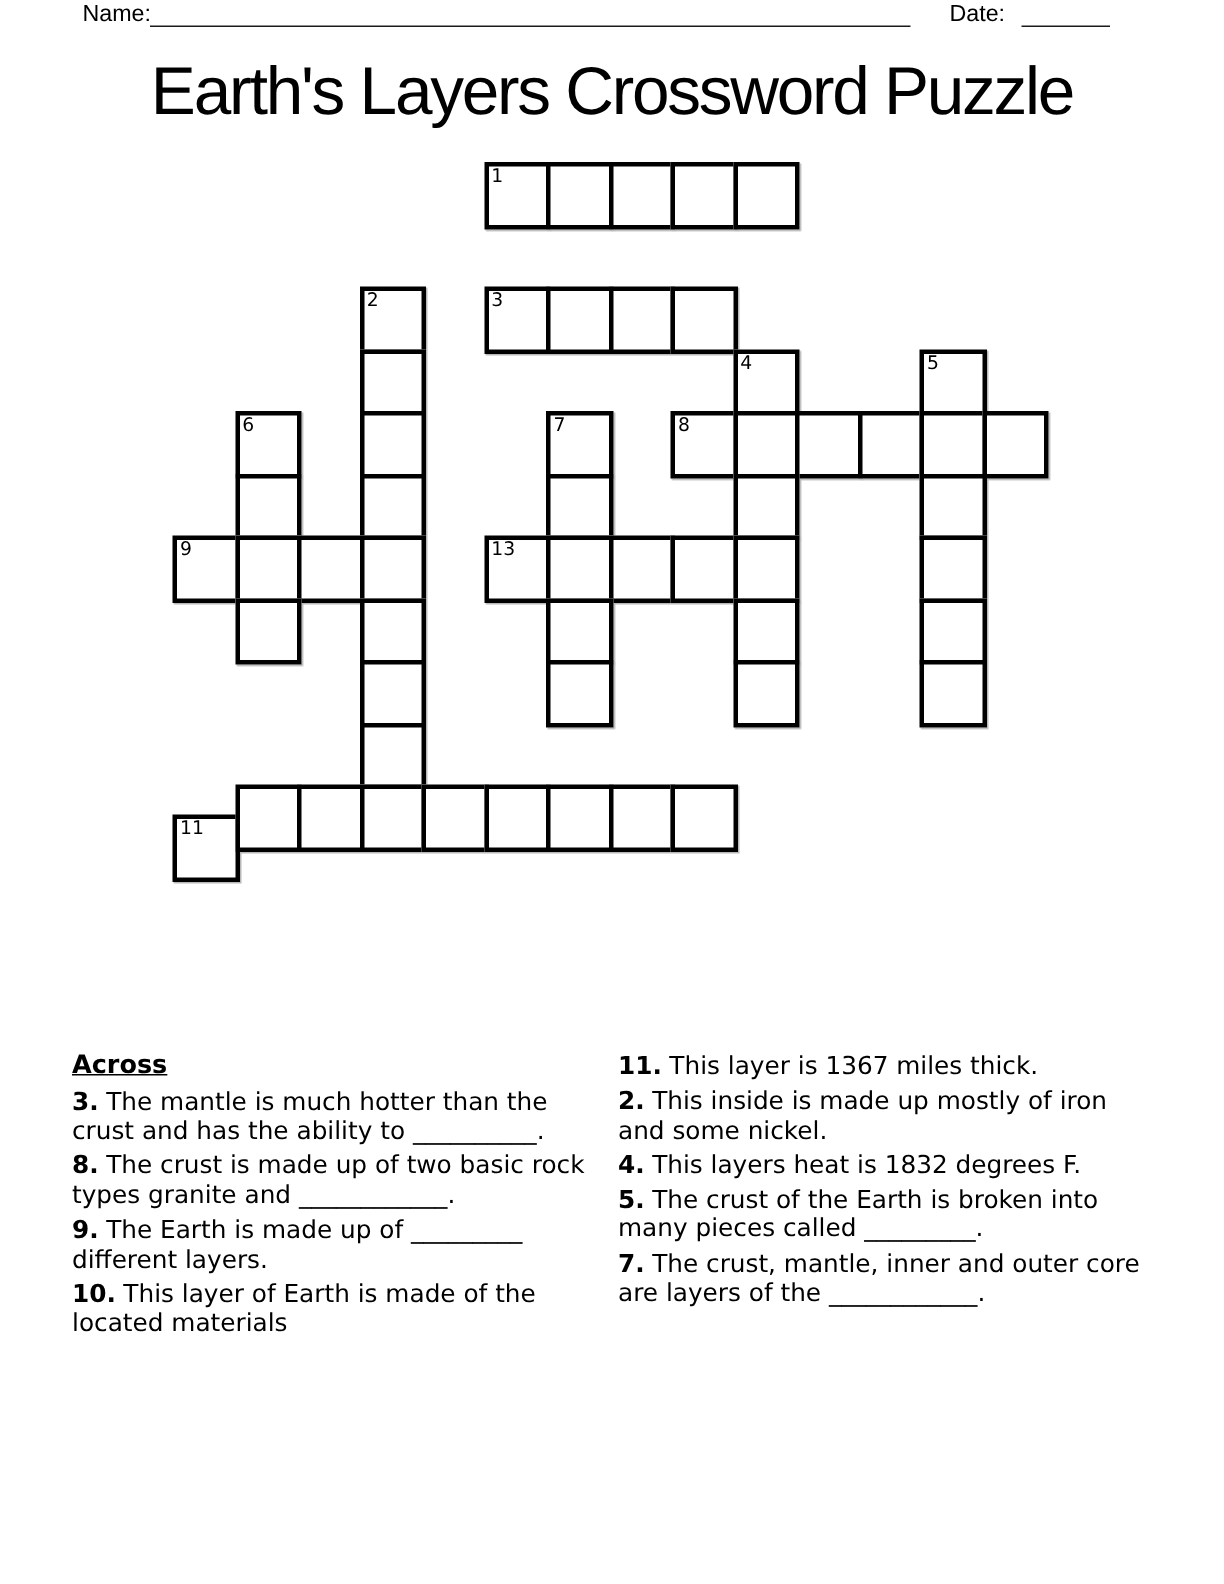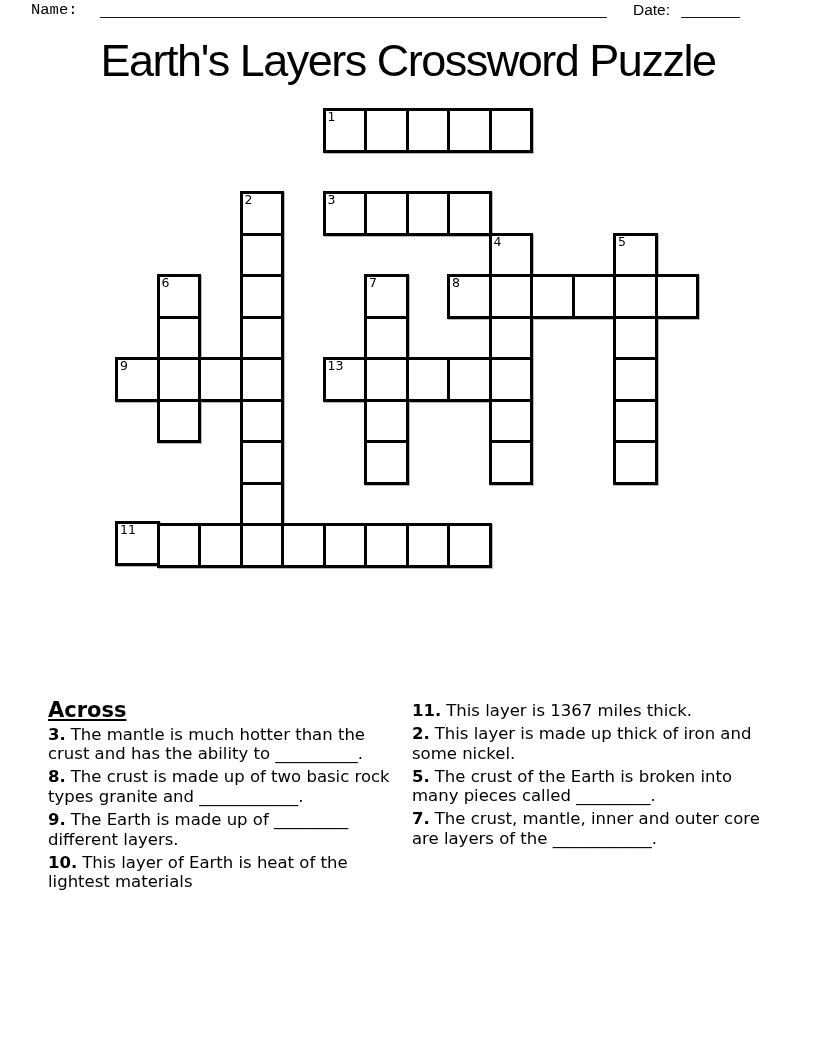--- a/index.html
+++ b/index.html
@@ -6,21 +6,21 @@
   body{
     width:816px;height:1056px;background:#ffffff;position:relative;
     font-family:"DejaVu Sans",sans-serif;color:#000;overflow:hidden;
   }
   
   .hdr-label{
     position:absolute;top:1px;font-family:"Liberation Sans",sans-serif;
     font-size:15.5px;color:#000;
   }
   .blank-line{position:absolute;border-bottom:1.6px solid #1a1a1a;height:16px;}
-  #name-label{left:31px;font-family:Liberation Mono, monospace;}
+  #name-label{left:55px;}
   #name-line{left:100px;top:1px;width:507px;}
   #date-label{left:633px;}
   #date-line{left:681px;top:1px;width:59px;}
   
   .title{
     position:absolute;top:36px;left:0;width:816px;text-align:center;
     font-family:"Liberation Sans","DejaVu Sans",sans-serif;
     font-size:45px;font-weight:400;letter-spacing:-1.5px;line-height:1.1;
   }
   
@@ -34,21 +34,21 @@
   }
   .cellnum{
     position:absolute;top:-1px;left:2px;font-size:12.5px;line-height:14px;
     font-family:"DejaVu Sans",sans-serif;color:#000;
   }
   
   .clue-col{position:absolute;top:701px;font-size:16.5px;line-height:19.6px;}
   #clue-col-left{left:48px;width:352px;}
   #clue-col-right{left:412px;width:358px;}
   .clue-heading{
-    font-weight:bold;text-decoration:underline;font-size:21px;
+    font-weight:bold;text-decoration:underline;font-size:17px;
     margin:0 0 4px 0;
   }
   .clue{margin:0 0 3.5px 0;}
   .cnum{font-weight:bold;margin-right:5px;text-align:center;}
 </style>
 </head>
 <body>
 
 <span class="hdr-label" id="name-label">Name:</span>
 <div class="blank-line" id="name-line"></div>
@@ -118,39 +118,40 @@
     <div class="cell" style="left: 41.5px; top: 290.5px;"></div>
     <div class="cell" style="left: 124.5px; top: 290.5px;"></div>
     <div class="cell" style="left: 249px; top: 290.5px;"></div>
     <div class="cell" style="left: 373.5px; top: 290.5px;"></div>
     <div class="cell" style="left: 498px; top: 290.5px;"></div>
     <div class="cell" style="left: 124.5px; top: 332px;"></div>
     <div class="cell" style="left: 249px; top: 332px;"></div>
     <div class="cell" style="left: 373.5px; top: 332px;"></div>
     <div class="cell" style="left: 498px; top: 332px;"></div>
     <div class="cell" style="left: 124.5px; top: 373.5px;"></div>
-    <div class="cell" style="left: 0px; top: 413px;">
+    <div class="cell" style="left: 0px; top: 435px;">
       <span class="cellnum">11</span>
     </div>
     <div class="cell" style="left: 41.5px; top: 415px;"></div>
     <div class="cell" style="left: 83px; top: 415px;"></div>
     <div class="cell" style="left: 124.5px; top: 415px;"></div>
     <div class="cell" style="left: 166px; top: 415px;"></div>
     <div class="cell" style="left: 207.5px; top: 415px;"></div>
     <div class="cell" style="left: 249px; top: 415px;"></div>
     <div class="cell" style="left: 290.5px; top: 415px;"></div>
     <div class="cell" style="left: 332px; top: 415px;"></div>
   </div>
 
 <div class="clue-col" id="clue-col-left">
   <div class="clue-heading">Across</div>
   <div class="clue"><span class="cnum">3.</span><span>The mantle is much hotter than the crust and has the ability to __________.</span></div>
   <div class="clue"><span class="cnum">8.</span><span>The crust is made up of two basic rock types granite and ____________.</span></div>
   <div class="clue"><span class="cnum">9.</span><span>The Earth is made up of _________ different layers.</span></div>
-  <div class="clue"><span class="cnum">10.</span><span>This layer of Earth is heat of the lightest materials</span></div>
+  <div class="clue"><span class="cnum">10.</span><span>This layer of Earth is made of the located materials</span></div>
 </div>
 
 <div class="clue-col" id="clue-col-right">
   <div class="clue"><span class="cnum">11.</span><span>This layer is 1367 miles thick.</span></div>
-  <div class="clue"><span class="cnum">2.</span><span>This layer is made up thick of iron and some nickel.</span></div>
+  <div class="clue"><span class="cnum">2.</span><span>This inside is made up mostly of iron and some nickel.</span></div>
+  <div class="clue"><span class="cnum">4.</span><span>This layers heat is 1832 degrees F.</span></div>
   <div class="clue"><span class="cnum">5.</span><span>The crust of the Earth is broken into many pieces called _________.</span></div>
   <div class="clue"><span class="cnum">7.</span><span>The crust, mantle, inner and outer core are layers of the ____________.</span></div>
 </div>
 
 </body></html>

